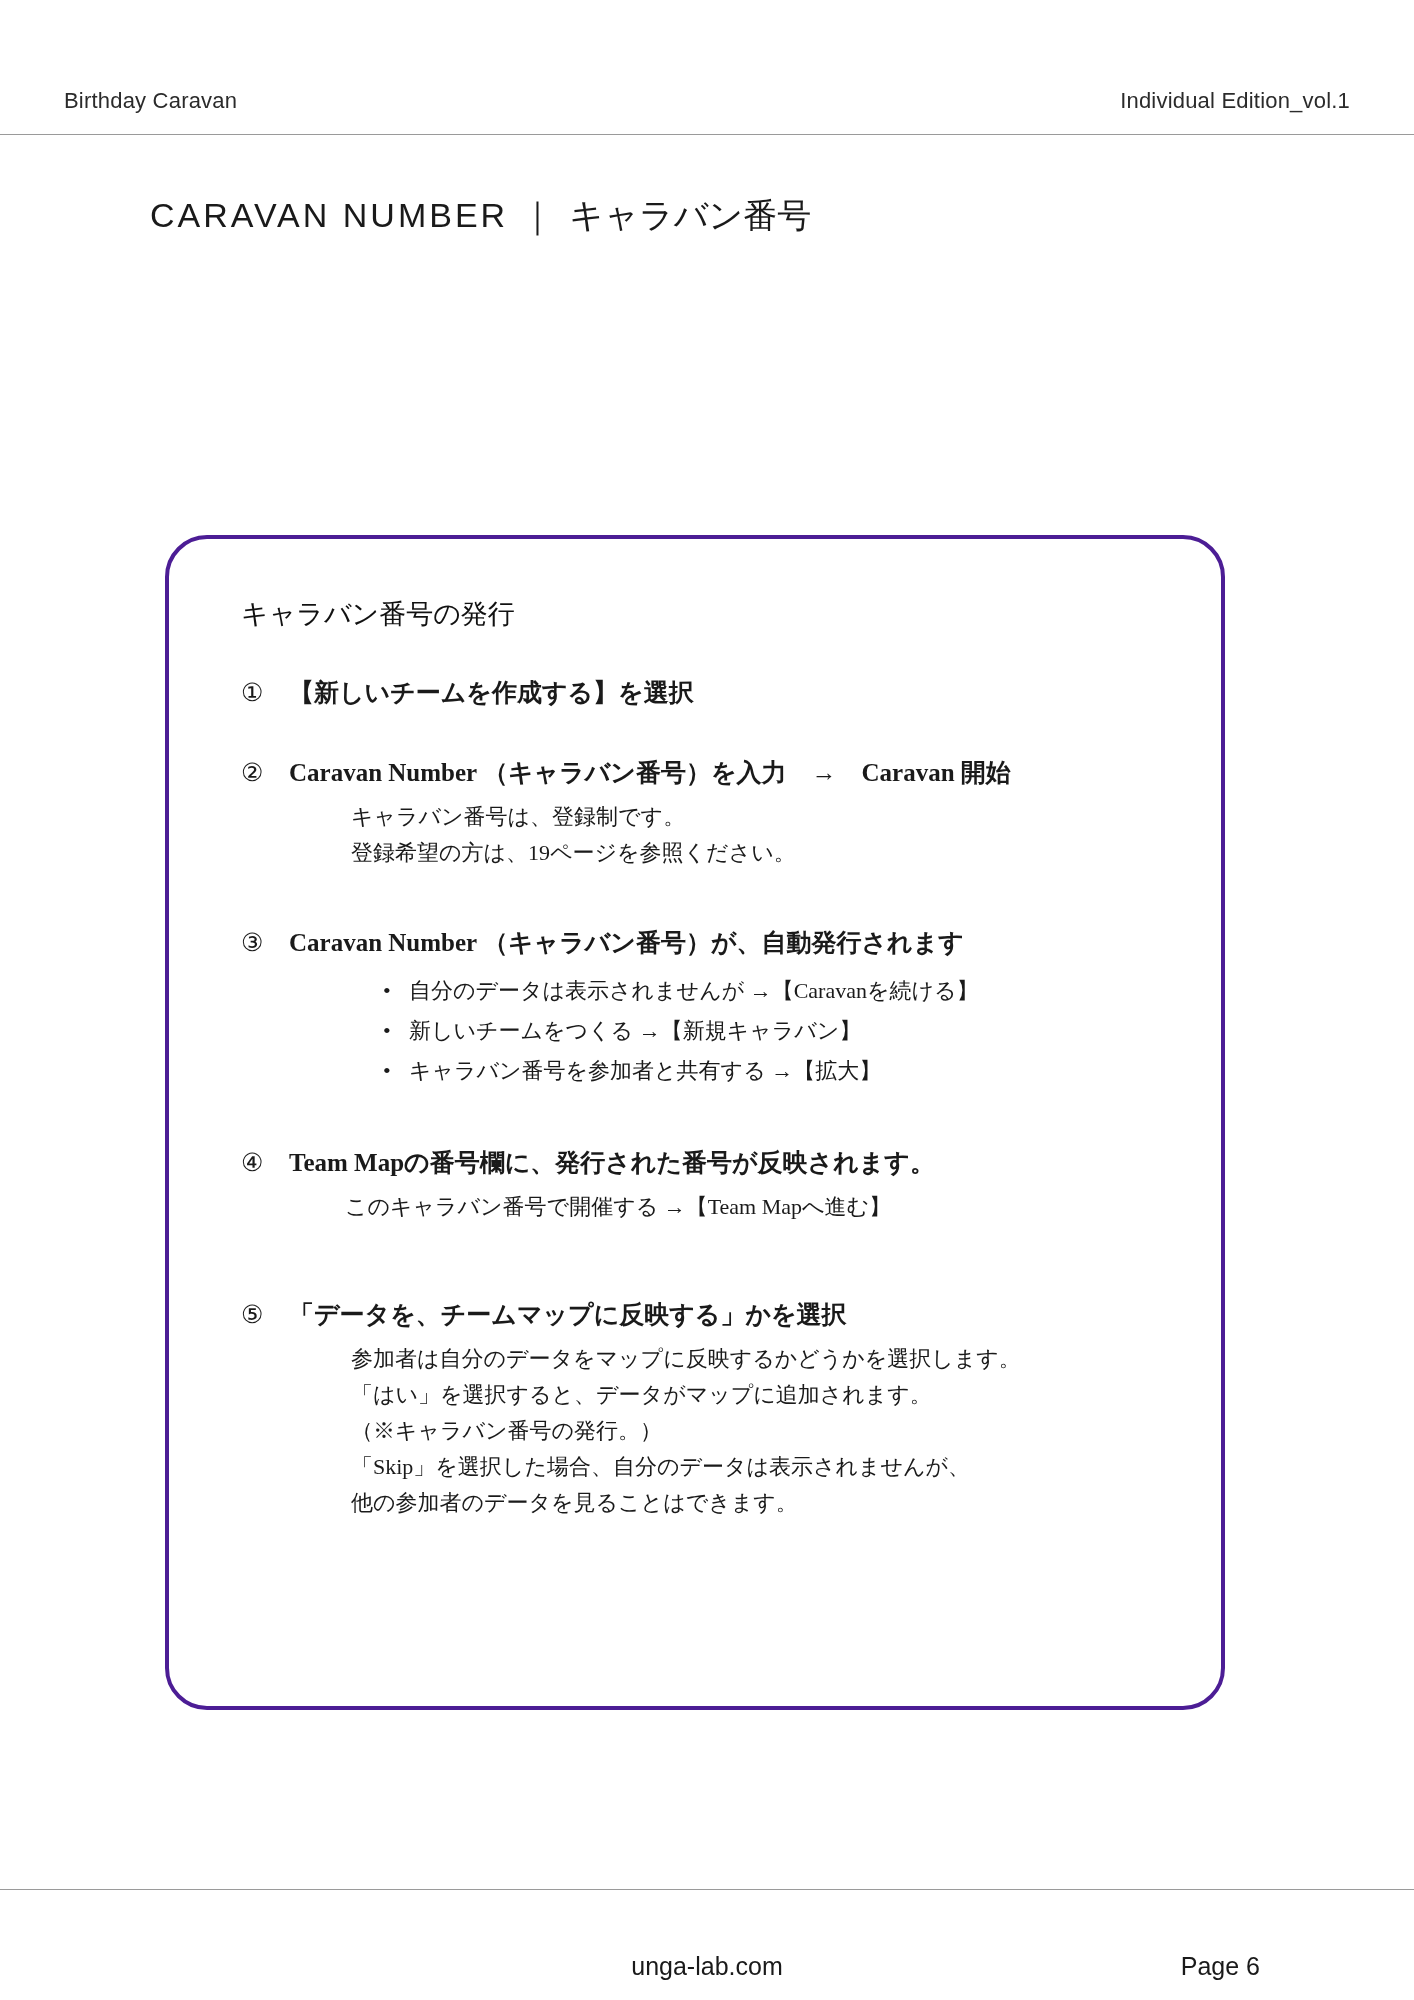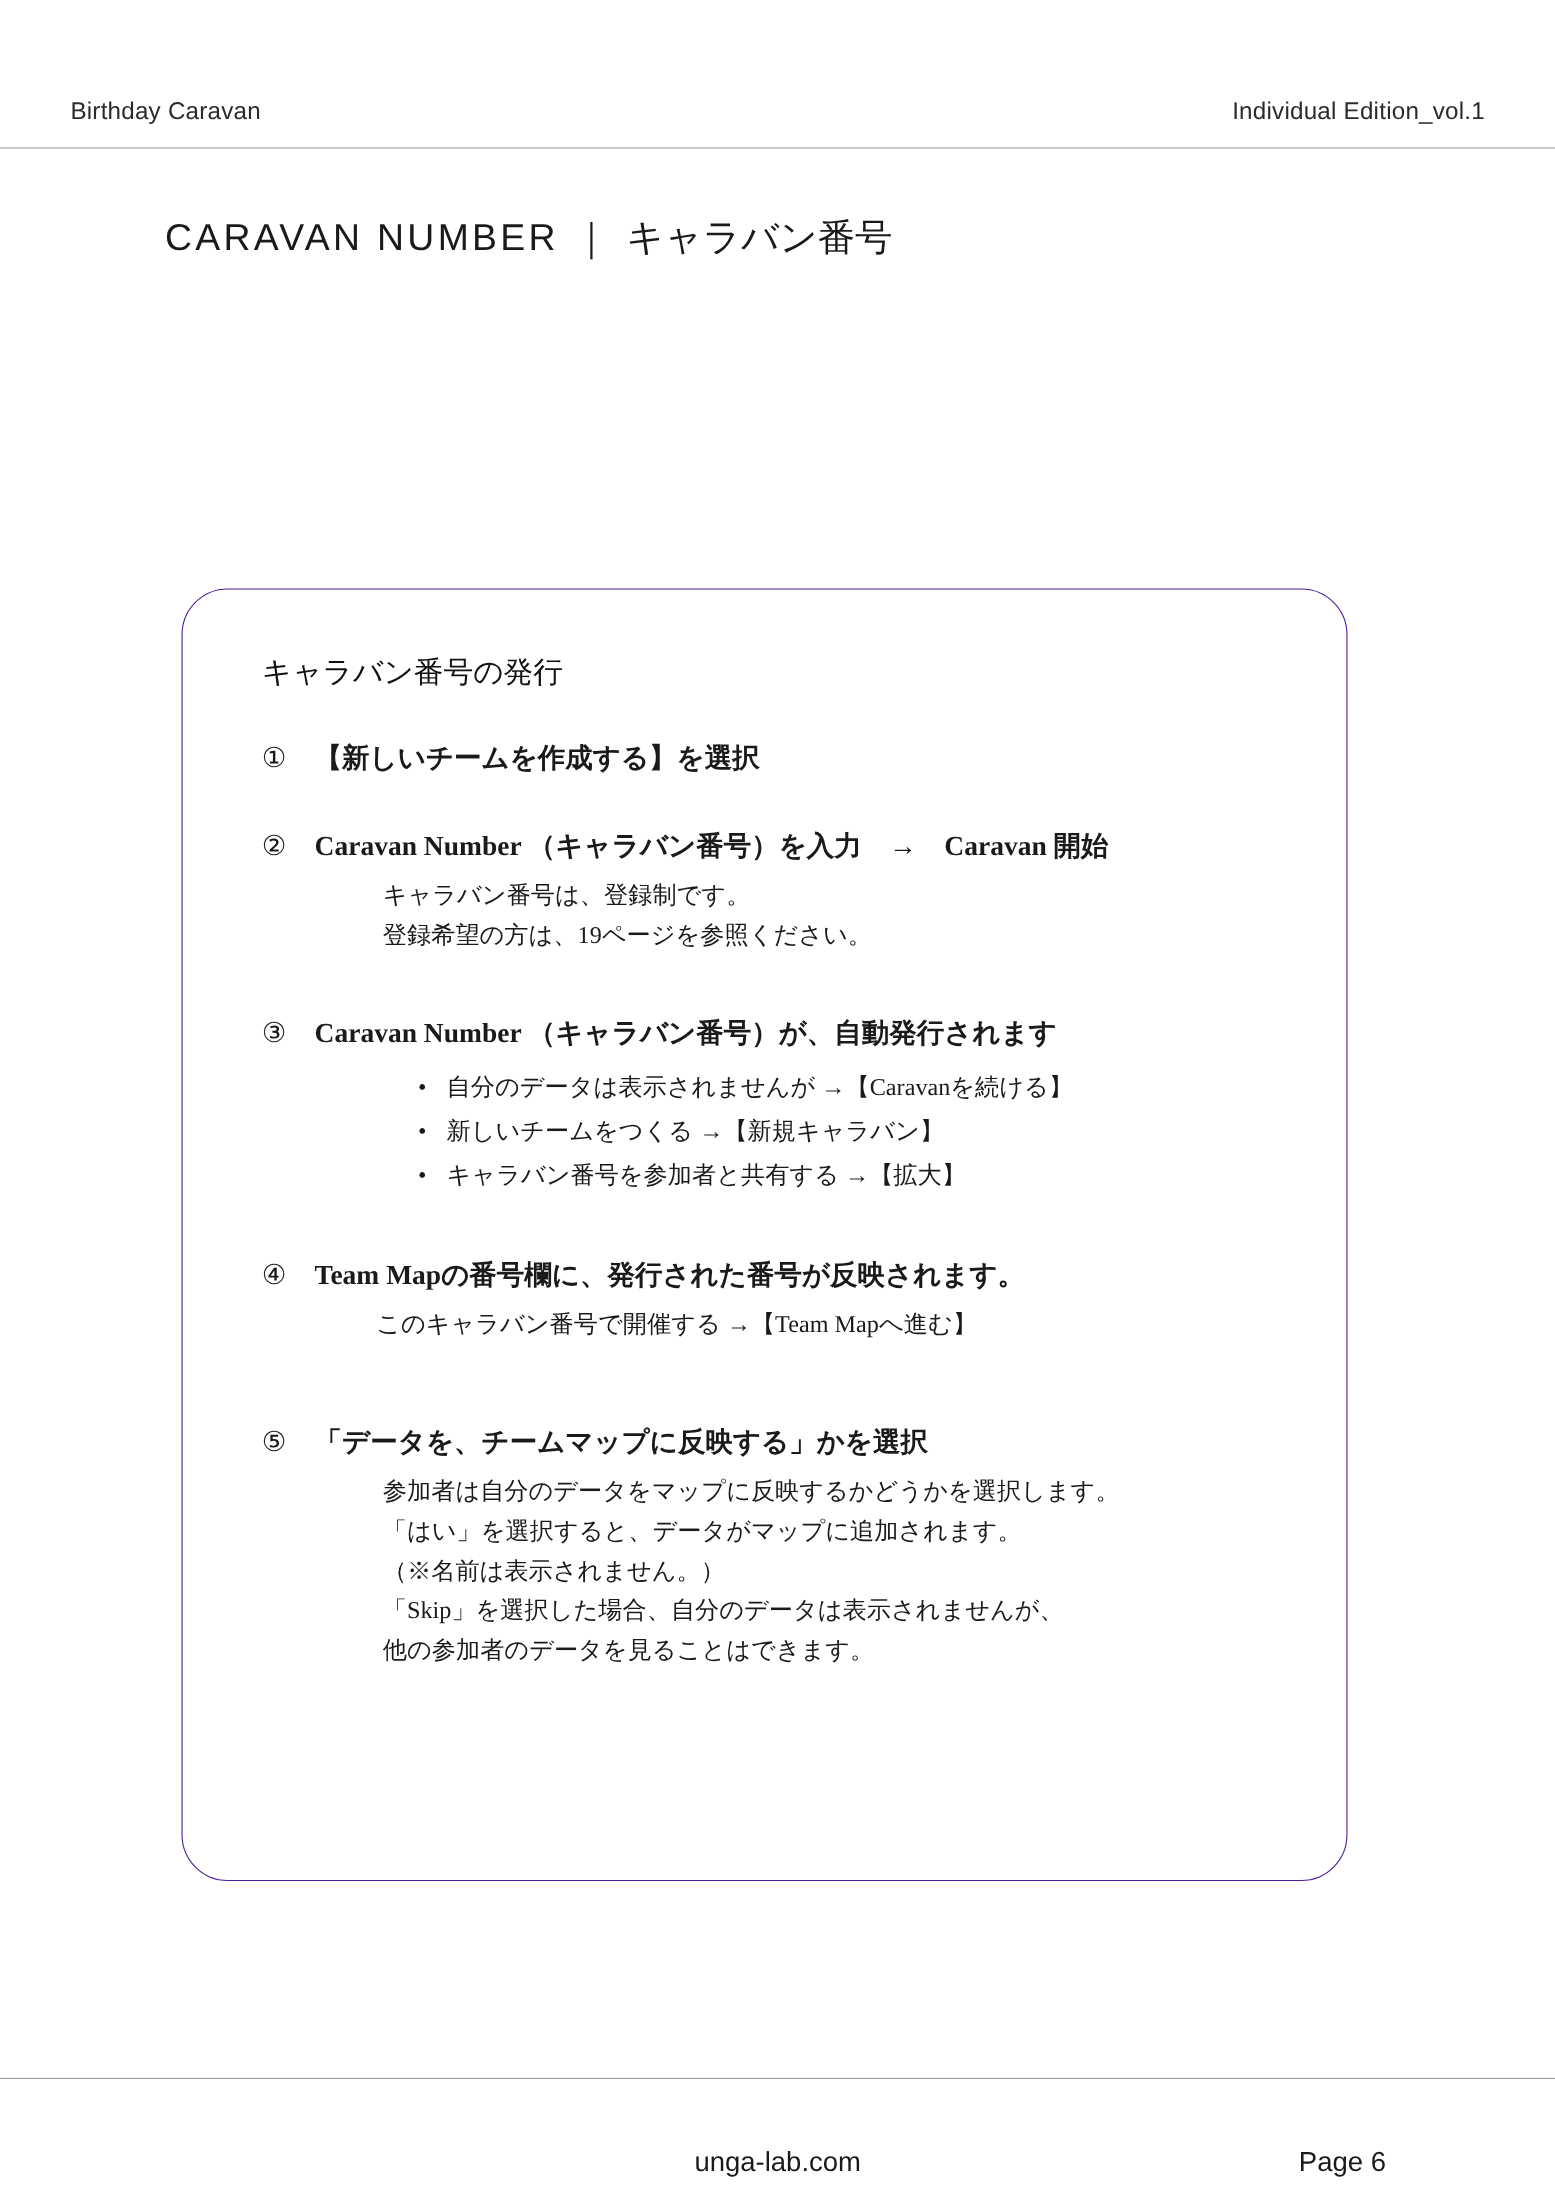--- a/index.html
+++ b/index.html
@@ -82,21 +82,21 @@
   }
   .intro .note .mark { margin-right: 14px; }
 
   
   .box {
     position: absolute;
     top: 535px;
     left: 165px;
     width: 1060px;
     height: 1175px;
-    border: 1px solid #4c1d95;
+    border: 4px solid #4c1d95;
     border-radius: 42px;
   }
 
   .box-inner {
     position: absolute;
     top: 56px;
     left: 72px;
     right: 40px;
   }
 
@@ -243,21 +243,21 @@
       <div class="sub indent-2">このキャラバン番号で開催する →【Team Mapへ進む】</div>
       <div class="gap-l"></div>
       <div class="gap-s"></div>
 
       <div class="step">
         <div class="step-num">⑤</div>
         <div class="step-text">「データを、チームマップに反映する」かを選択</div>
       </div>
       <div class="sub">参加者は自分のデータをマップに反映するかどうかを選択します。</div>
       <div class="sub">「はい」を選択すると、データがマップに追加されます。</div>
-      <div class="sub">（※名前は表示されません。）</div>
+      <div class="sub">（※キャラバン番号の発行。）</div>
       <div class="sub">「Skip」を選択した場合、自分のデータは表示されませんが、</div>
       <div class="sub">他の参加者のデータを見ることはできます。</div>
 
     </div>
   </div>
 
   <div class="footer-rule"></div>
   <div class="footer">
     <span class="site">unga-lab.com</span>
     <span class="pageno">Page 6</span>

